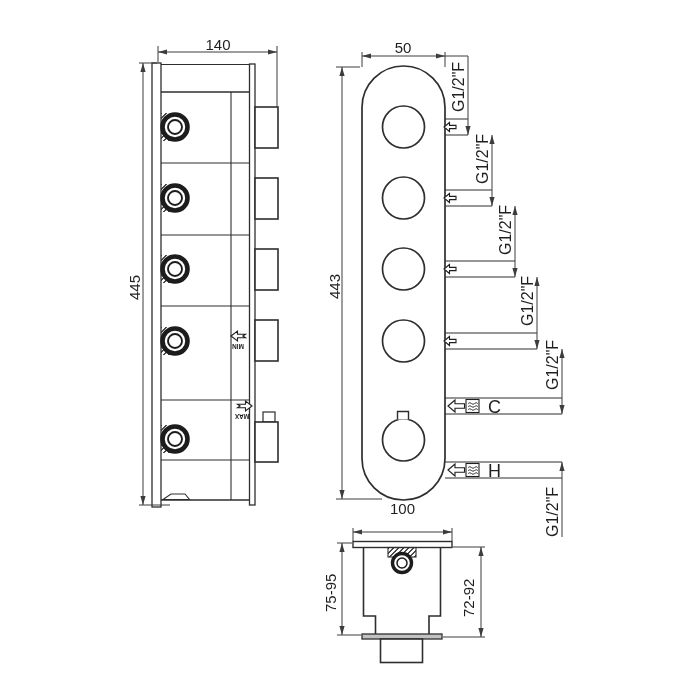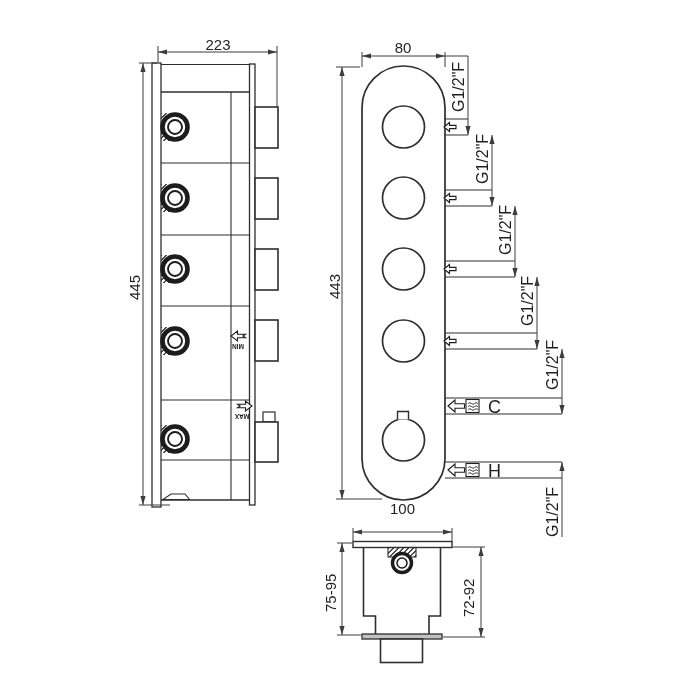--- a/index.html
+++ b/index.html
@@ -184,24 +184,24 @@
         <path class="ah" d="M342 543 L339.4 552 L344.6 552 Z M342 635 L339.4 626 L344.6 626 Z"></path>
       </g>
 
       <g>
         <path class="dim" d="M481 547 V637 M453 547 H485 M443 637 H485"></path>
         <path class="ah" d="M481 547 L478.4 556 L483.6 556 Z M481 637 L478.4 628 L483.6 628 Z"></path>
       </g>
     </g>
   </svg>
 
-  <div class="lbl ctr" style="left:193px;top:37px;width:50px;">223</div>
+  <div class="lbl ctr" style="left:193px;top:37px;width:50px;">140</div>
   <div class="vtext" style="left:127px;top:300px;">445</div>
 
-  <div class="lbl ctr" style="left:383px;top:40px;width:40px;">80</div>
+  <div class="lbl ctr" style="left:383px;top:40px;width:40px;">50</div>
   <div class="vtext" style="left:327px;top:299px;">443</div>
 
   <div class="vtext thread" style="left:451px;top:112px;">G1/2"F</div>
   <div class="vtext thread" style="left:475px;top:184px;">G1/2"F</div>
   <div class="vtext thread" style="left:498px;top:255px;">G1/2"F</div>
   <div class="vtext thread" style="left:520px;top:326px;">G1/2"F</div>
   <div class="vtext thread" style="left:545px;top:390px;">G1/2"F</div>
   <div class="vtext thread" style="left:545px;top:537px;">G1/2"F</div>
 
   <div class="lbl hc" style="left:488px;top:398px;">C</div>

